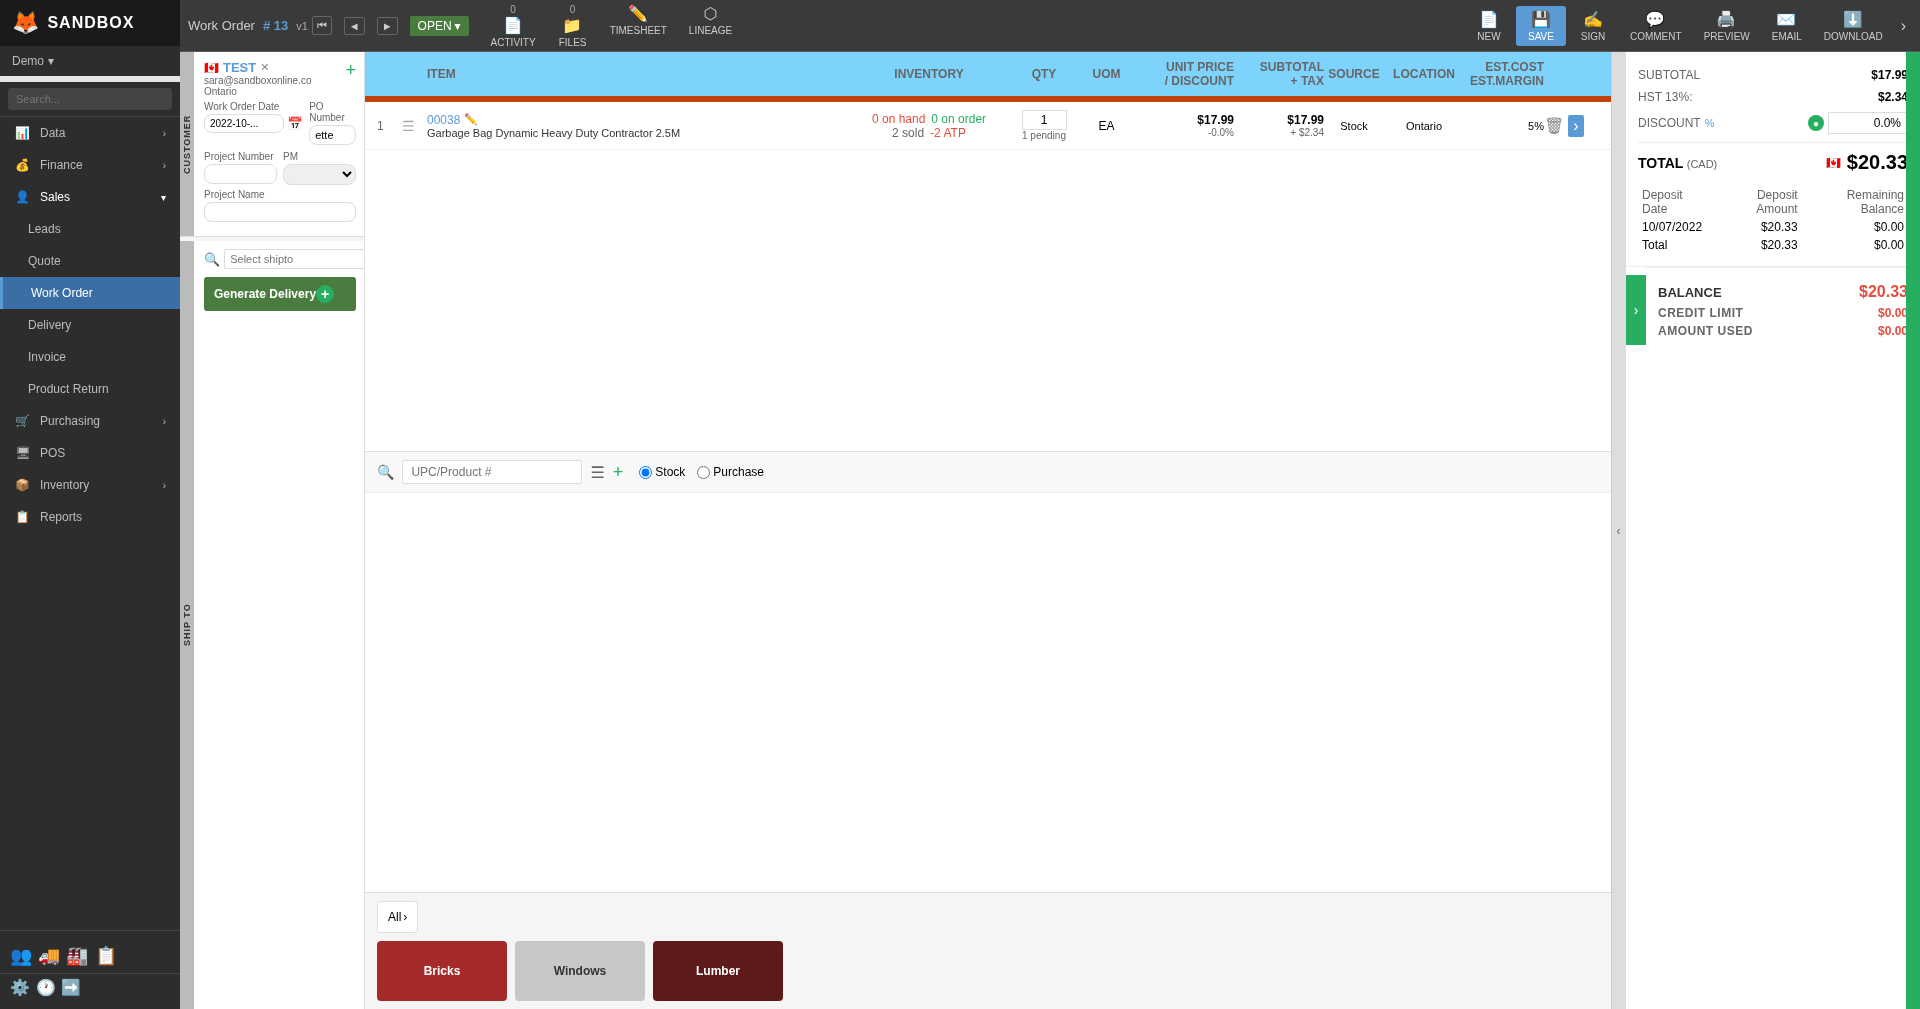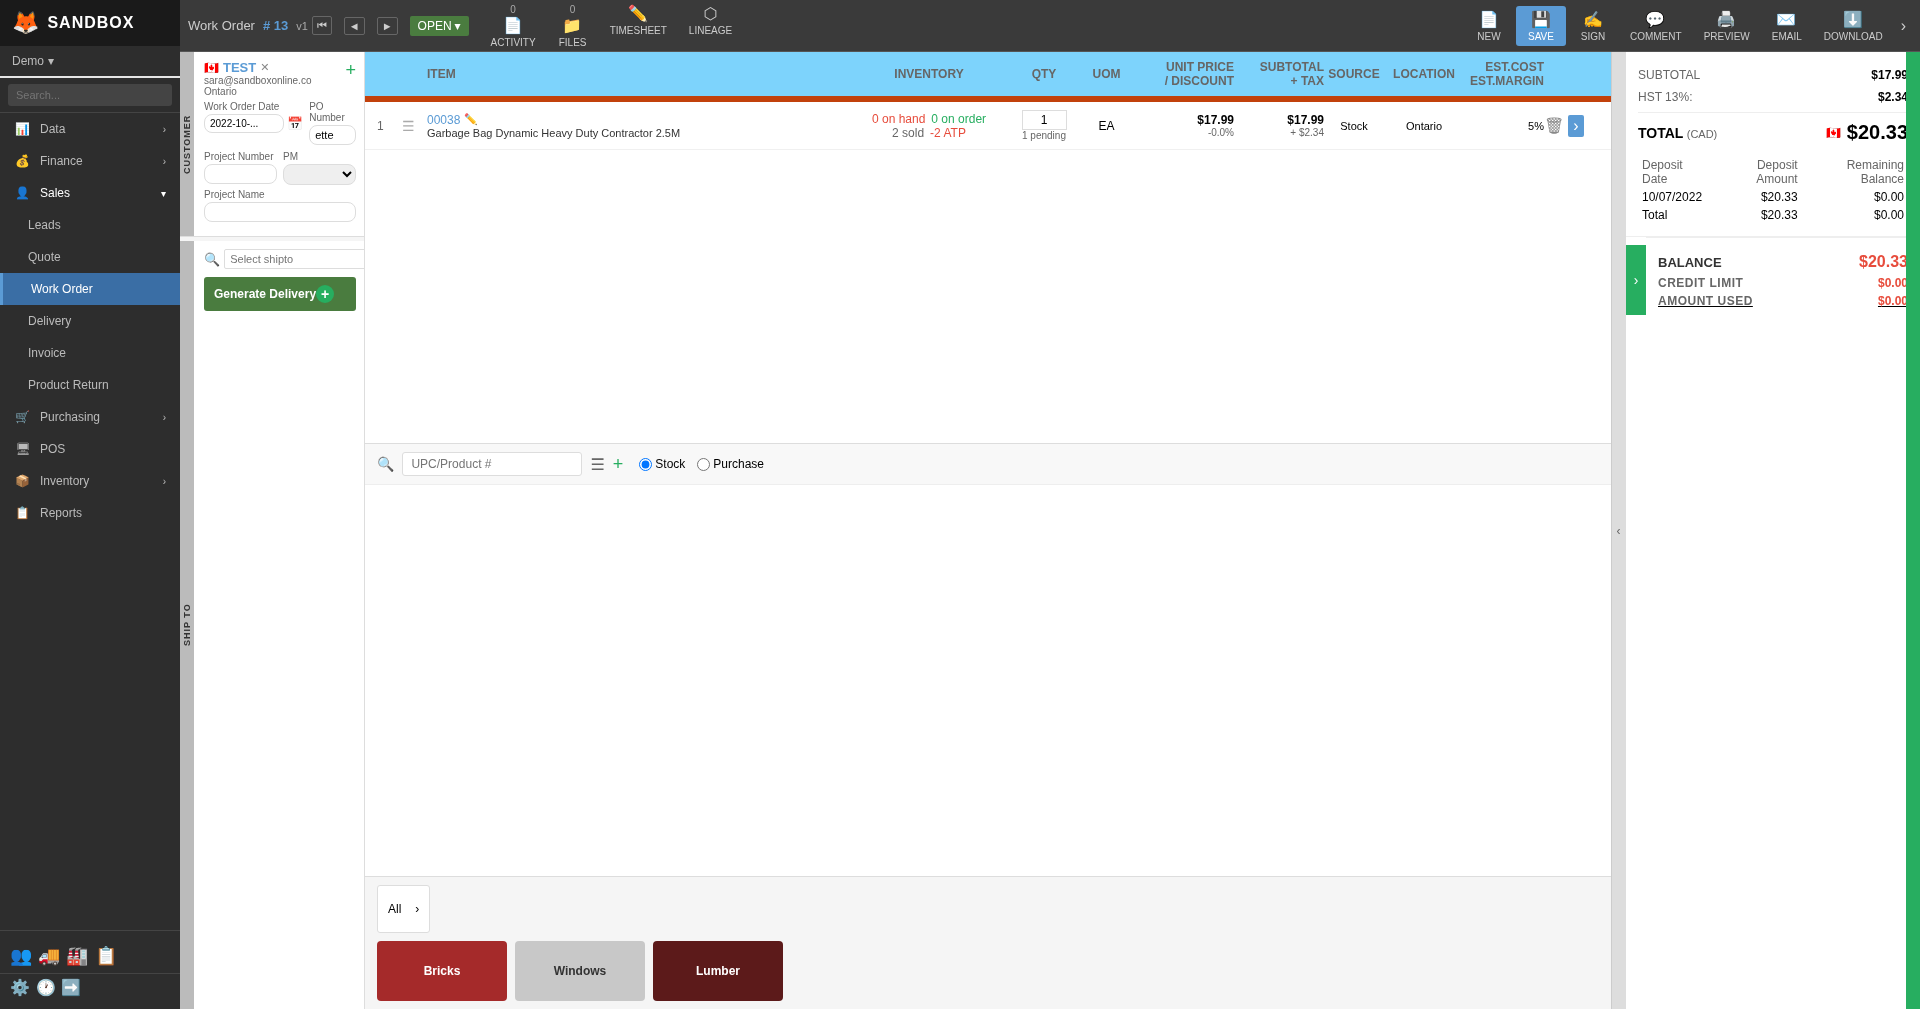--- a/index.html
+++ b/index.html
@@ -2,21 +2,21 @@
 <html><head>
   <meta charset="utf-8">
   <style>
     * { box-sizing: border-box; margin: 0; padding: 0; font-family: Arial, sans-serif; font-size: 12px; }
     body { background: #f0f0f0; display: flex; width: 1920px; height: 1009px; overflow: hidden; }
 
     
     #sidebar { width: 180px; background: #2d2d2d; color: #ccc; display: flex; flex-direction: column; flex-shrink: 0; height: 100%; }
     #sidebar-logo { background: #1a1a1a; padding: 10px 12px; display: flex; align-items: center; gap: 8px; }
     #sidebar-logo .logo-text { color: white; font-size: 16px; font-weight: bold; letter-spacing: 1px; }
-    #sidebar-demo { padding: 8px 12px; color: #bbb; font-size: 12px; border-bottom: 2px solid #e5e5e5; cursor: pointer; display: flex; align-items: center; gap: 4px; }
+    #sidebar-demo { padding: 8px 12px; color: #bbb; font-size: 12px; border-bottom: 6px solid #e5e5e5; cursor: pointer; display: flex; align-items: center; gap: 4px; }
     #sidebar-search { padding: 6px 8px; border-bottom: 1px solid #444; }
     #sidebar-search input { width: 100%; background: #444; border: none; color: #ccc; padding: 5px 8px; border-radius: 3px; font-size: 11px; }
     .sidebar-section { padding: 0; }
     .sidebar-item { display: flex; align-items: center; gap: 8px; padding: 9px 14px; cursor: pointer; color: #bbb; font-size: 13px; }
     .sidebar-item.active { background: #444; color: white; border-left: 3px solid #f0a500; }
     .sidebar-item .icon { width: 18px; text-align: center; }
     .sidebar-item.child { padding-left: 28px; font-size: 12px; }
     .sidebar-item.child.active { background: #3a6ea5; color: white; border-left: 3px solid #5b9bd5; }
     .sidebar-bottom { margin-top: auto; border-top: 1px solid #444; padding: 8px 0; }
 
@@ -393,21 +393,21 @@
             <input type="radio" name="source" style="">
             <span>Purchase</span>
           </label>
         </div>
       </div>
 
       <div style="flex:1;background:white;min-height:200px;"></div>
 
       <div id="category-tabs" style="background:#f5f5f5;border-top:1px solid #ddd;padding:8px 12px;">
         <div style="display:flex;align-items:center;gap:4px;margin-bottom:8px;">
-          <button style="background:white;border:1px solid #ddd;padding:16px 10px;border-radius:3px;cursor:pointer;font-size:12px;display:flex;align-items:center;gap:14px;">
+          <button style="background:white;border:1px solid #ddd;padding:8px 10px;border-radius:3px;cursor:pointer;font-size:12px;display:flex;align-items:center;gap:2px;">
             <span>All</span>
             <span>›</span>
           </button>
         </div>
         <div style="display:flex;gap:8px;">
           <div style="width:130px;height:60px;border-radius:4px;background:#a52a2a;display:flex;align-items:center;justify-content:center;color:white;font-size:14px;font-weight:bold;cursor:pointer;">
             <span>Bricks</span>
           </div>
           <div style="width:130px;height:60px;border-radius:4px;background:#c8c8c8;display:flex;align-items:center;justify-content:center;color:#333;font-size:14px;font-weight:bold;cursor:pointer;">
             <span>Windows</span>
@@ -425,20 +425,30 @@
 
     <div id="right-panel" style="width:295px;">
       <div class="totals-section">
         <div class="total-row">
           <span class="total-label">SUBTOTAL</span>
           <span class="total-value">$17.99</span>
         </div>
         <div class="total-row">
           <span class="total-label">HST 13%:</span>
           <span class="total-value">$2.34</span>
+        </div>
+        <div class="total-row">
+          <div style="display:flex;align-items:center;gap:4px;">
+            <span class="total-label">DISCOUNT</span>
+            <span style="color:#5b9bd5;font-size:11px;">%</span>
+          </div>
+          <div style="display:flex;align-items:center;gap:4px;">
+            <span style="background:#27ae60;border-radius:50%;width:16px;height:16px;display:flex;align-items:center;justify-content:center;color:white;font-size:10px;cursor:pointer;">●</span>
+            <input type="text" value="0.0%" style="border: 1px solid rgb(221, 221, 221); padding: 3px 6px; width: 80px; text-align: right; font-size: 12px;">
+          </div>
         </div>
 
         <div style="display:flex;align-items:center;justify-content:space-between;padding:8px 0;border-top:1px solid #eee;margin-top:4px;">
           <div>
             <span style="font-size:14px;font-weight:bold;">TOTAL</span>
             <span style="font-size:11px;color:#666;margin-left:0;">(CAD)</span>
           </div>
           <div style="display:flex;align-items:center;gap:6px;">
             <span>🇨🇦</span>
             <span style="font-size:20px;font-weight:bold;">$20.33</span>
@@ -472,21 +482,21 @@
         <button style="background:#27ae60;color:white;border:none;width:20px;height:70px;cursor:pointer;font-size:14px;">›</button>
         <div class="balance-section" style="padding:12px;flex:1;">
           <div style="display:flex;justify-content:space-between;align-items:center;padding:3px 0;">
             <span style="font-size:13px;font-weight:bold;color:#333;">BALANCE</span>
             <span style="font-size:16px;font-weight:bold;color:#e74c3c;">$20.33</span>
           </div>
           <div style="display:flex;justify-content:space-between;padding:2px 0;font-size:12px;">
             <span style="color:#666;font-weight:bold;letter-spacing:0.5px;">CREDIT LIMIT</span>
             <span style="color:#e74c3c;font-weight:bold;">$0.00</span>
           </div>
-          <div style="display:flex;justify-content:space-between;padding:2px 0;font-size:12px;text-decoration:underline;">
+          <div style="display:flex;justify-content:space-between;padding:2px 0;font-size:12px;">
             <span style="color:#666;font-weight:bold;letter-spacing:0.5px;">AMOUNT USED</span>
             <span style="color:#e74c3c;font-weight:bold;">$0.00</span>
           </div>
         </div>
       </div>
 
       <div style="background:#27ae60;height:100%;min-height:50px;margin-left:0;width:14px;position:absolute;right:0;top:52px;bottom:0;"></div>
     </div>
   </div>
 </div>

